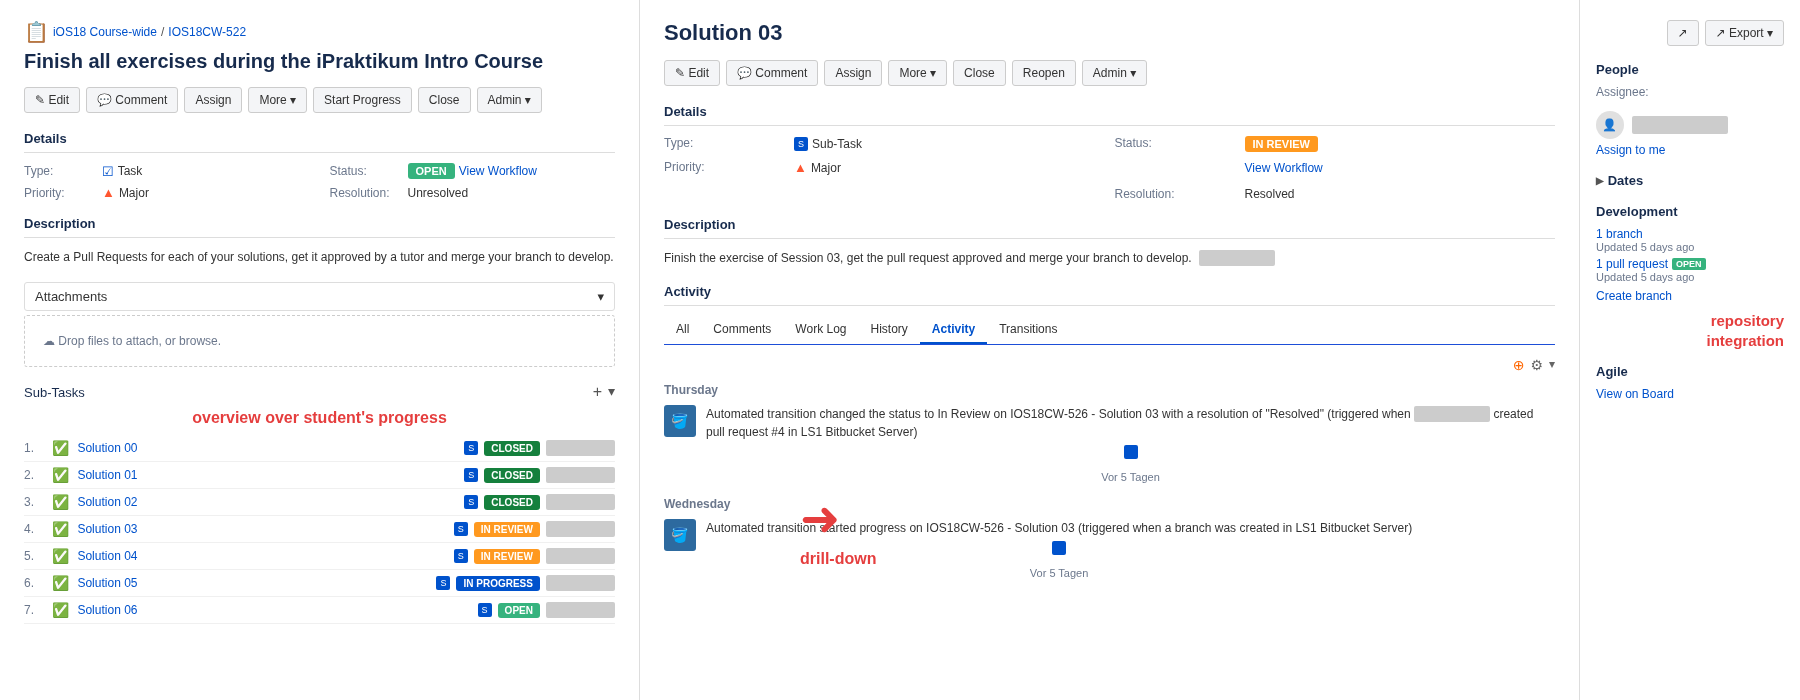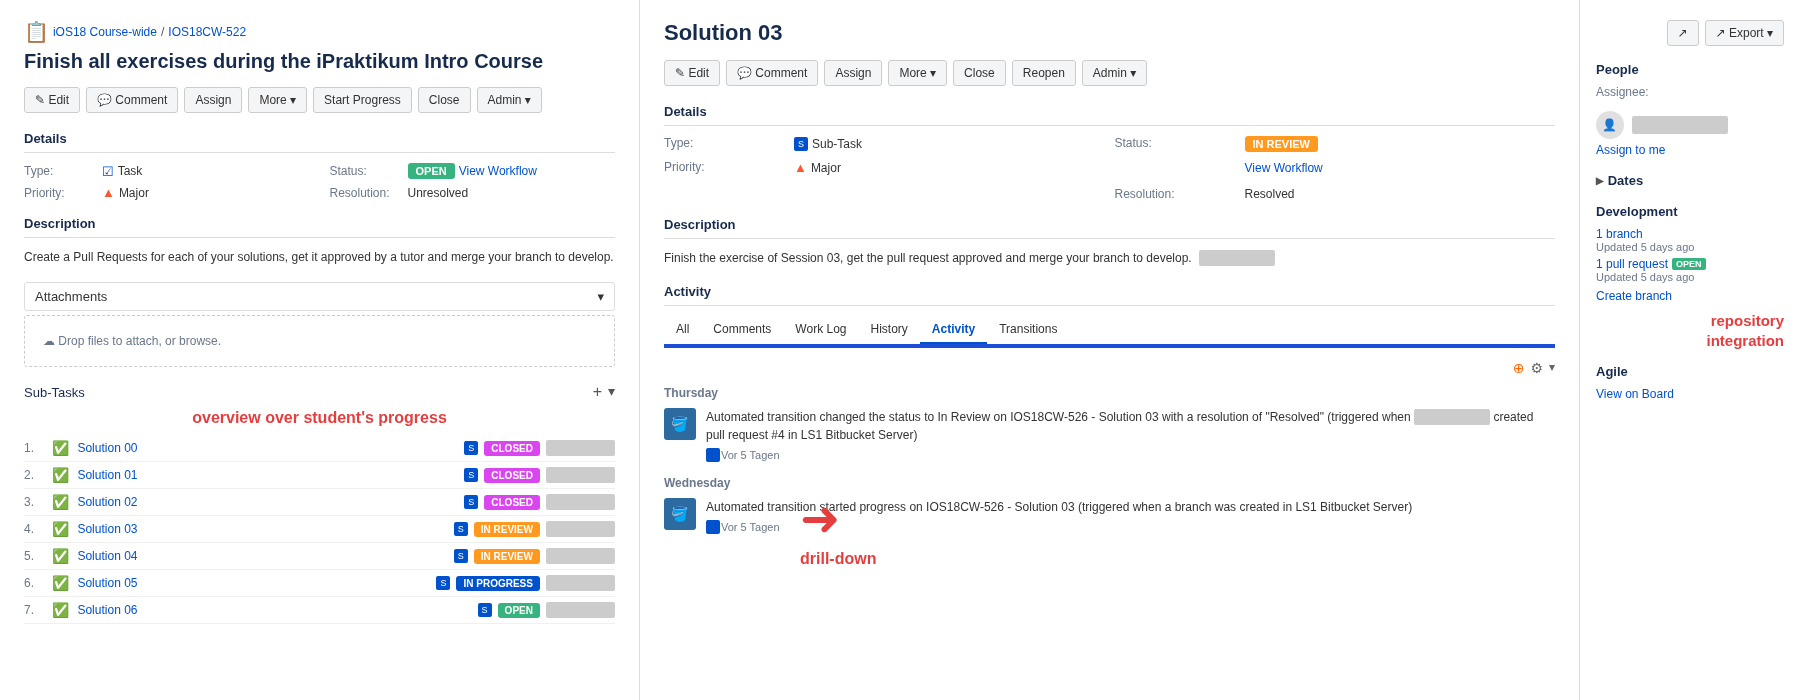--- a/index.html
+++ b/index.html
@@ -14,21 +14,21 @@
     .toolbar { display: flex; gap: 6px; margin-bottom: 18px; flex-wrap: wrap; }
     .btn { padding: 5px 10px; border: 1px solid #ccc; background: #f4f5f7; border-radius: 3px; font-size: 12px; cursor: pointer; color: #333; display: flex; align-items: center; gap: 3px; }
 
     .section-title { font-weight: bold; font-size: 13px; margin-bottom: 10px; color: #172b4d; border-bottom: 1px solid #ddd; padding-bottom: 6px; }
     .details-grid { display: grid; grid-template-columns: 1fr 1fr; gap: 6px 20px; margin-bottom: 16px; }
     .detail-row { display: flex; gap: 8px; align-items: center; }
     .detail-label { color: #6b778c; font-size: 12px; min-width: 70px; }
     .detail-value { font-size: 12px; color: #333; display: flex; align-items: center; gap: 4px; }
     .status-badge { padding: 2px 8px; border-radius: 3px; font-size: 11px; font-weight: bold; color: #fff; }
     .status-open { background: #36b37e; }
-    .status-closed { background: #d946ef; }
+    .status-closed { background: #15803d; }
     .status-inreview { background: #ff991f; color: #fff; }
     .status-inprogress { background: #0052cc; color: #fff; }
     .link-blue { color: #0052cc; text-decoration: none; font-size: 12px; }
     .priority-icon { color: #ff5630; font-size: 13px; }
 
     .description-section { margin-bottom: 16px; }
     .desc-text { font-size: 12px; color: #333; line-height: 1.5; }
 
     .attachments-section { margin-bottom: 16px; }
     .attachments-header { display: flex; justify-content: space-between; align-items: center; padding: 8px 0; border: 1px solid #ddd; padding: 6px 10px; border-radius: 3px; cursor: pointer; }
@@ -56,33 +56,33 @@
     .solution-title { font-size: 22px; font-weight: bold; color: #172b4d; margin-bottom: 14px; }
     .details-grid2 { display: grid; grid-template-columns: 120px 1fr 120px 1fr; gap: 8px 10px; }
     .dl { color: #6b778c; font-size: 12px; }
     .dv { font-size: 12px; color: #333; display: flex; align-items: center; gap: 4px; }
 
     .desc-section { margin-bottom: 16px; }
     .desc-text2 { font-size: 12px; color: #333; line-height: 1.6; }
 
     .activity-section { }
     .activity-title { font-weight: bold; font-size: 13px; color: #172b4d; margin-bottom: 10px; border-bottom: 1px solid #ddd; padding-bottom: 6px; }
-    .tabs { display: flex; gap: 0; margin-bottom: 12px; border-bottom: 4px solid #1d4ed8; }
+    .tabs { display: flex; gap: 0; margin-bottom: 12px; border-bottom: 1px solid #1d4ed8; }
     .tab { padding: 6px 12px; font-size: 12px; cursor: pointer; color: #333; border: none; background: none; border-bottom: 2px solid transparent; }
     .tab.active { border-bottom: 2px solid #0052cc; color: #0052cc; font-weight: bold; }
 
     .feed-controls { display: flex; justify-content: flex-end; gap: 6px; margin-bottom: 10px; }
     .feed-icon { color: #ff6600; font-size: 14px; cursor: pointer; }
     .gear-icon { color: #666; font-size: 14px; cursor: pointer; }
 
     .day-label { font-size: 12px; font-weight: bold; color: #6b778c; margin-bottom: 8px; margin-top: 4px; }
     .activity-item { display: flex; gap: 10px; margin-bottom: 14px; align-items: flex-start; }
     .avatar-box { width: 32px; height: 32px; background: #2d6a9f; border-radius: 3px; display: flex; align-items: center; justify-content: center; color: #fff; font-size: 14px; flex-shrink: 0; }
     .activity-text { font-size: 12px; color: #333; line-height: 1.5; flex: 1; }
-    .activity-meta { display: flex; align-items: center; gap: 1px; margin-top: 4px; font-size: 11px; color: #6b778c; }
+    .activity-meta { display: flex; align-items: center; gap: 12px; margin-top: 4px; font-size: 11px; color: #6b778c; flex-direction: column; }
     .jira-icon-small { width: 14px; height: 14px; background: #0052cc; border-radius: 2px; display: inline-block; }
 
     
     .sidebar-section { margin-bottom: 16px; }
     .sidebar-section-title { font-weight: bold; font-size: 13px; color: #172b4d; margin-bottom: 8px; }
     .sidebar-label { font-size: 12px; color: #6b778c; margin-bottom: 12px; }
     .assignee-row { display: flex; align-items: center; gap: 8px; margin-bottom: 4px; }
     .assignee-avatar { width: 28px; height: 28px; border-radius: 50%; background: #e0e0e0; overflow: hidden; display: flex; align-items: center; justify-content: center; font-size: 12px; color: #555; }
     .assignee-name { background: #ccc; color: transparent; border-radius: 2px; padding: 2px 30px; font-size: 12px; }
     .assign-me-link { color: #0052cc; font-size: 12px; text-decoration: none; display: block; margin-top: 2px; }

